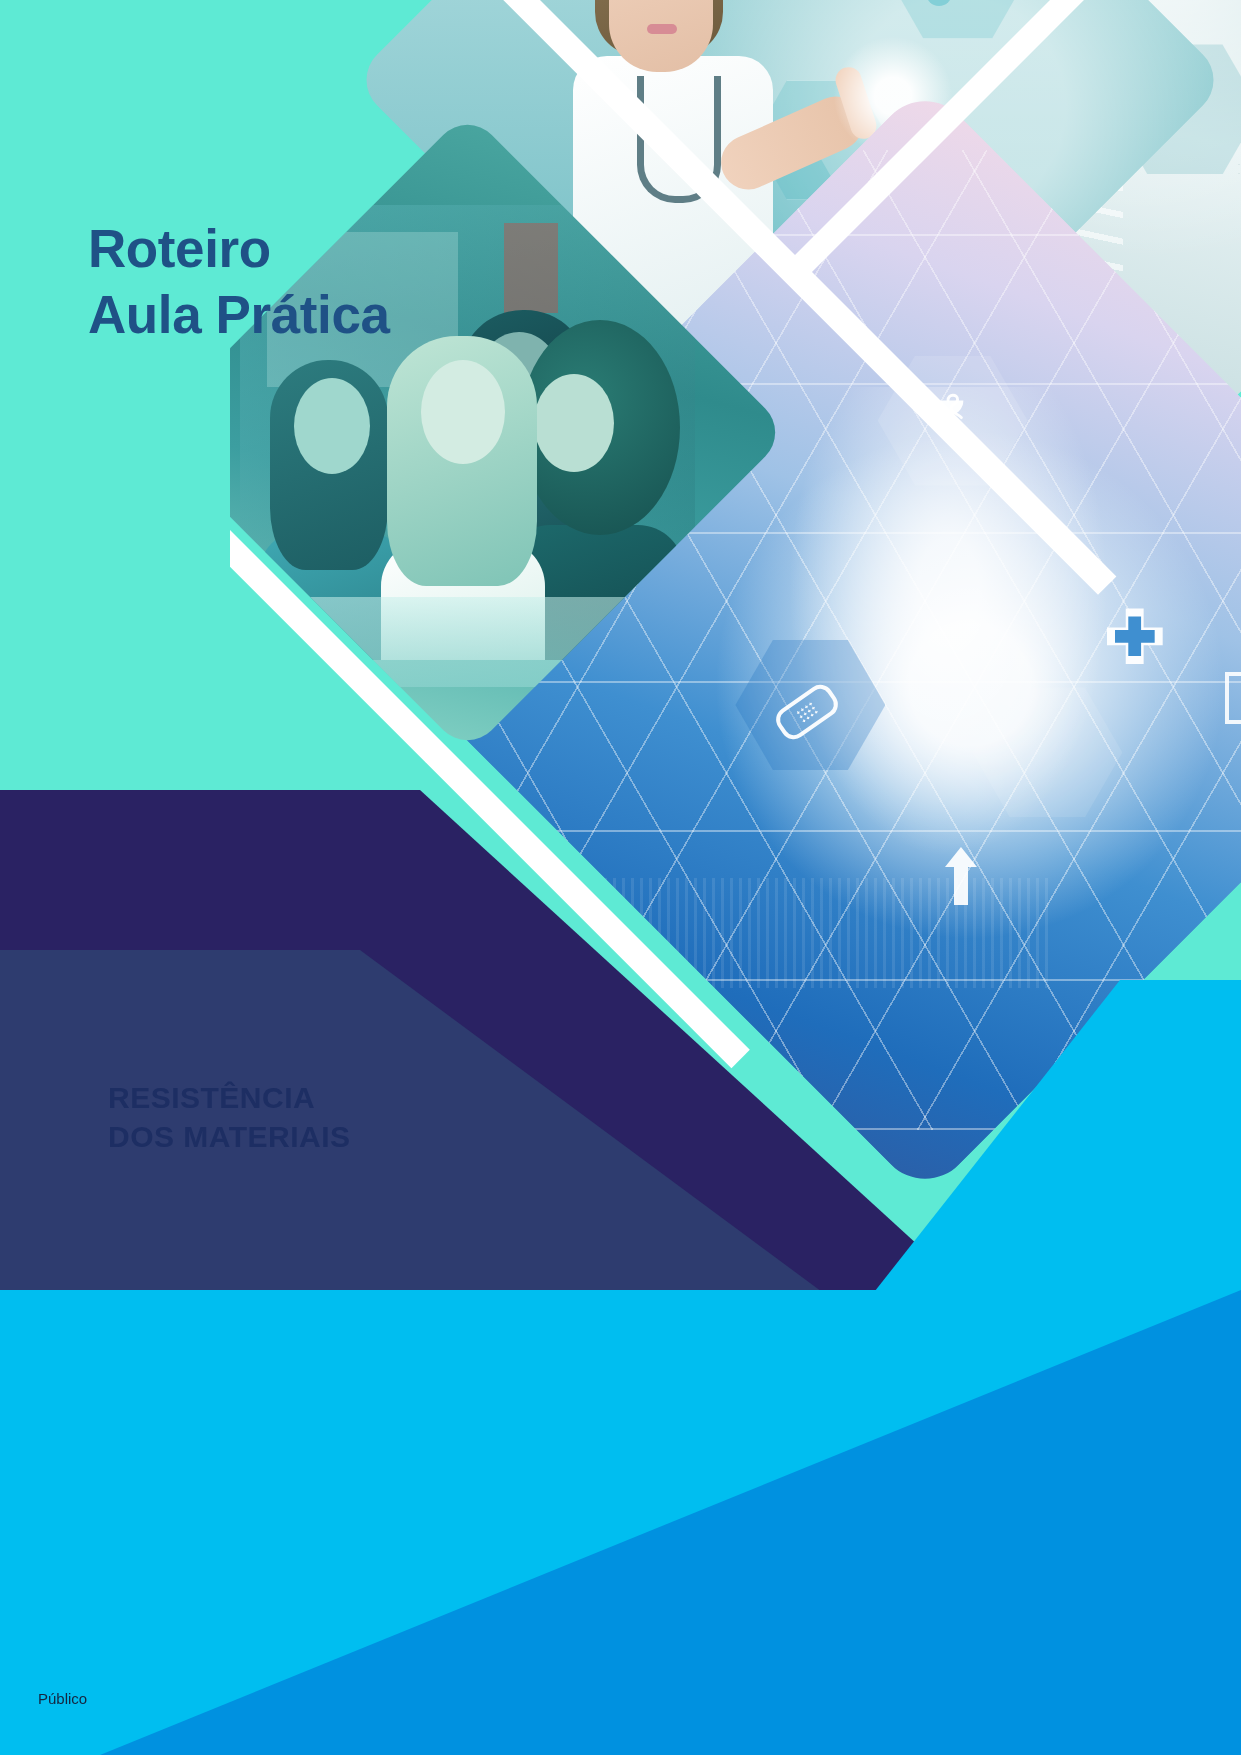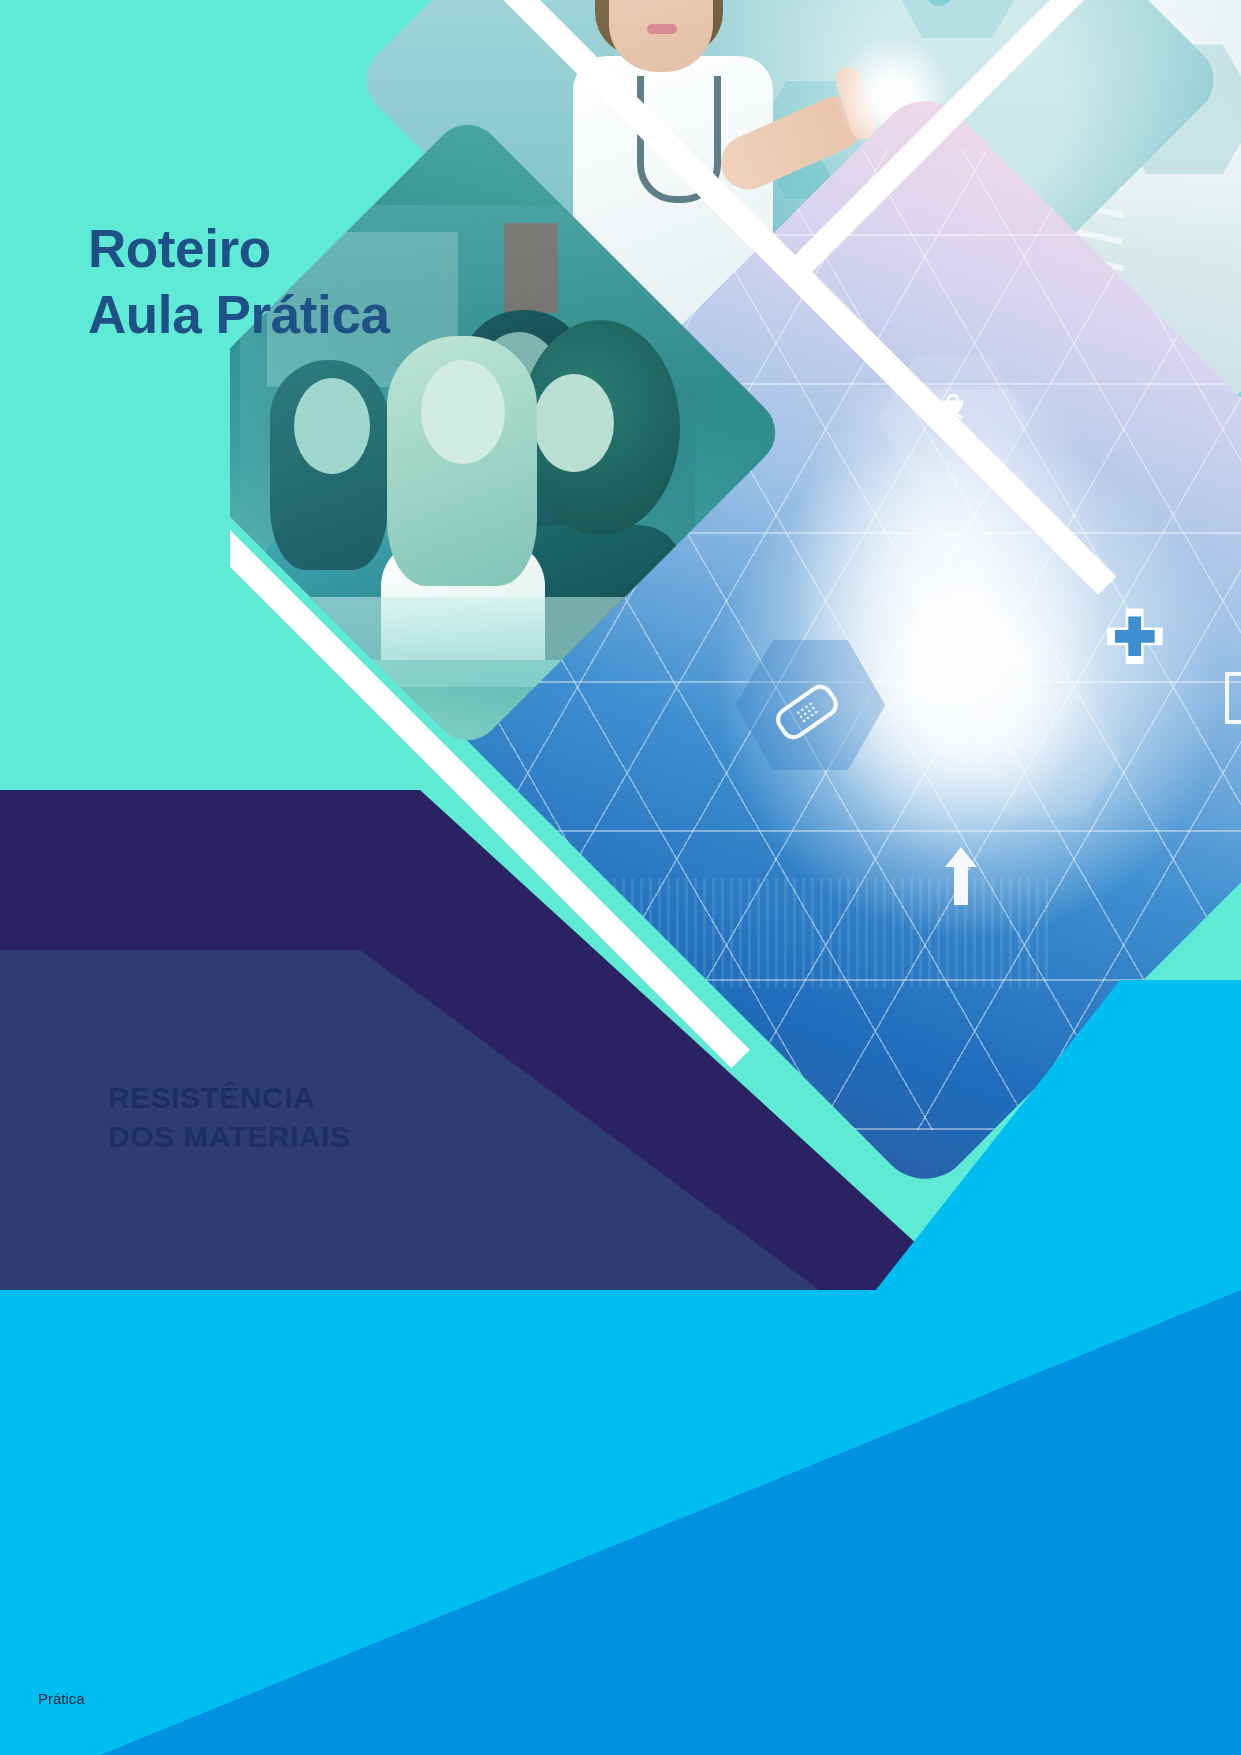--- a/index.html
+++ b/index.html
@@ -504,15 +504,15 @@
   <div class="cyan-wedge-top"></div>
   <div class="cyan-base"></div>
   <div class="cyan-diag"></div>
 
   <div class="title">Roteiro
 Aula Prática</div>
 
   <div class="subtitle">RESISTÊNCIA
 DOS MATERIAIS</div>
 
-  <div class="footer-label">Prática</div>
+  <div class="footer-label">Público</div>
 
 </div>
 
 </body></html>

